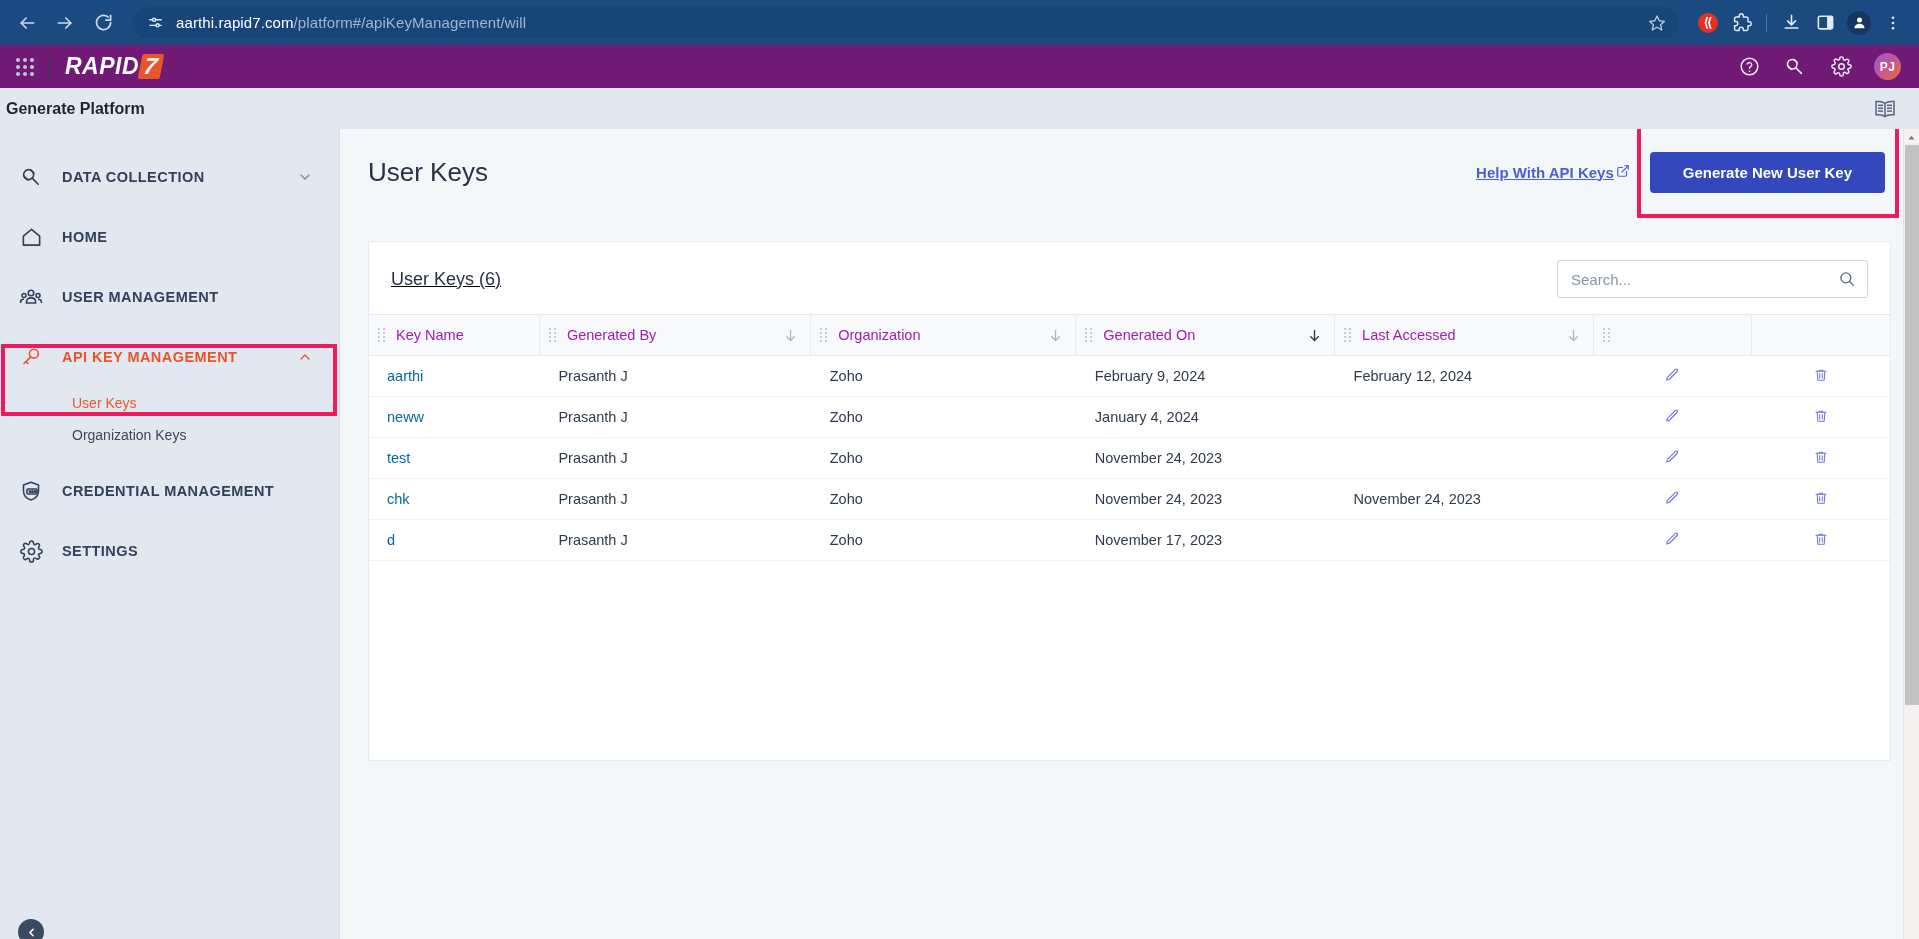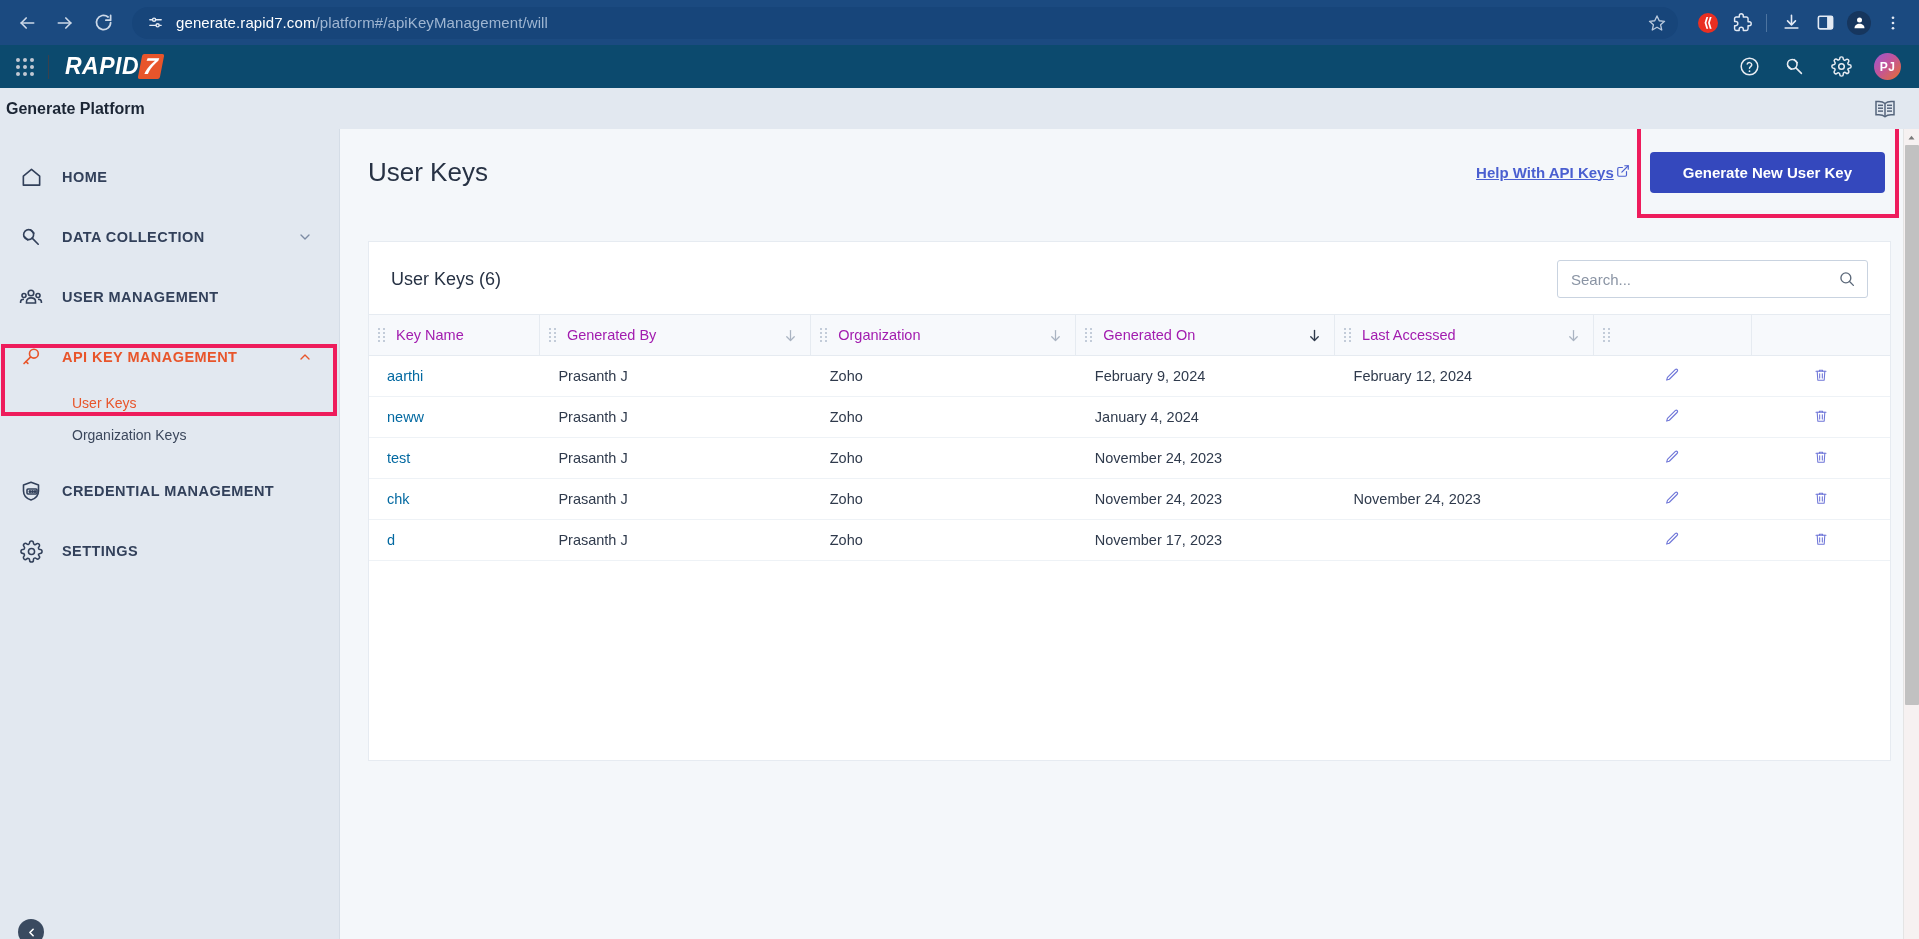--- a/index.html
+++ b/index.html
@@ -93,21 +93,21 @@
     width: 24px; height: 24px;
     border-radius: 50%;
     background: #16365e;
     display: flex; align-items: center; justify-content: center;
     color: #ffffff;
   }
 
   
   #app-header {
     height: 43px;
-    background: #0c4a6e;
+    background: #701a75;
     display: flex;
     align-items: center;
     padding: 0 18px 0 8px;
   }
   #grid-apps-icon {
     width: 34px; height: 34px;
     display: grid;
     grid-template-columns: repeat(3, 4px);
     grid-template-rows: repeat(3, 4px);
     gap: 3px;
@@ -332,20 +332,21 @@
   #table-card {
     background: #ffffff;
     margin-top: 26px;
     border: 1px solid #e6ebf1;
     height: 520px;
   }
   #table-toolbar {
     display: flex;
     align-items: center;
     padding: 18px 22px 16px 22px;
+    text-decoration: underline;
   }
   #table-title {
     font-size: 18px;
     color: #273244;
   }
   #search-wrap {
     margin-left: auto;
     position: relative;
     width: 311px;
     height: 38px;
@@ -465,21 +466,21 @@
 
   <div id="omnibox">
     <div id="site-info-icon">
       <svg width="17" height="17" viewBox="0 0 24 24" fill="none" stroke="currentColor" stroke-width="2" stroke-linecap="round">
           <line x1="4" y1="8" x2="20" y2="8"></line>
           <line x1="4" y1="16" x2="20" y2="16"></line>
           <circle cx="10" cy="8" r="2.2" fill="#1b4a80"></circle>
           <circle cx="15" cy="16" r="2.2" fill="#1b4a80"></circle>
         </svg>
     </div>
-    <div id="url-text"><span>generate.rapid7.com</span><span class="path">/platform#/apiKeyManagement/will</span></div>
+    <div id="url-text"><span>aarthi.rapid7.com</span><span class="path">/platform#/apiKeyManagement/will</span></div>
     <div id="star-icon">
       <svg width="18" height="18" viewBox="0 0 24 24" fill="none" stroke="currentColor" stroke-width="1.8" stroke-linejoin="round">
           <polygon points="12 2.6 15 9 22 9.8 16.8 14.4 18.3 21.3 12 17.7 5.7 21.3 7.2 14.4 2 9.8 9 9"></polygon>
         </svg>
     </div>
   </div>
 
   <div class="toolbar-icons">
     <div class="tb">
       <div id="ext-red">⟪</div>
@@ -576,45 +577,45 @@
         <line x1="14" y1="8.3" x2="19" y2="8.3"></line>
         <line x1="14" y1="11.2" x2="19" y2="11.2"></line>
         <line x1="14" y1="14.1" x2="19" y2="14.1"></line>
       </svg>
   </div>
 </div>
 
 <div id="layout">
 
   <div id="sidebar">
-
-    <div class="nav-item">
-      <span class="nav-ic">
-        <svg width="23" height="23" viewBox="0 0 24 24" fill="none" stroke="currentColor" stroke-width="1.7" stroke-linejoin="round">
-            <path d="M3.5 10.5 12 3.6l8.5 6.9V20H3.5z"></path>
-          </svg>
-      </span>
-      <span class="nav-label">HOME</span>
-    </div>
 
     <div class="nav-item">
       <span class="nav-ic">
         <svg width="23" height="23" viewBox="0 0 24 24" fill="none" stroke="currentColor" stroke-width="1.7" stroke-linecap="round">
             <circle cx="9" cy="9" r="5.2"></circle>
             <line x1="12.7" y1="12.7" x2="19" y2="19"></line>
             <line x1="11" y1="4" x2="14.5" y2="7.4"></line>
             <line x1="4.5" y1="11" x2="8" y2="14.5"></line>
           </svg>
       </span>
       <span class="nav-label">DATA COLLECTION</span>
       <span class="chev">
         <svg width="16" height="16" viewBox="0 0 24 24" fill="none" stroke="currentColor" stroke-width="2" stroke-linecap="round" stroke-linejoin="round">
             <polyline points="6 9 12 15 18 9"></polyline>
           </svg>
       </span>
+    </div>
+
+    <div class="nav-item">
+      <span class="nav-ic">
+        <svg width="23" height="23" viewBox="0 0 24 24" fill="none" stroke="currentColor" stroke-width="1.7" stroke-linejoin="round">
+            <path d="M3.5 10.5 12 3.6l8.5 6.9V20H3.5z"></path>
+          </svg>
+      </span>
+      <span class="nav-label">HOME</span>
     </div>
 
     <div class="nav-item">
       <span class="nav-ic">
         <svg width="24" height="24" viewBox="0 0 24 24" fill="none" stroke="currentColor" stroke-width="1.6">
             <circle cx="12" cy="8" r="2.8"></circle>
             <path d="M7.5 16.5c0-2.2 2-3.6 4.5-3.6s4.5 1.4 4.5 3.6V18h-9z"></path>
             <circle cx="5" cy="10.5" r="2"></circle>
             <path d="M1.6 18v-1.2c0-1.6 1.4-2.6 3.4-2.6"></path>
             <circle cx="19" cy="10.5" r="2"></circle>

